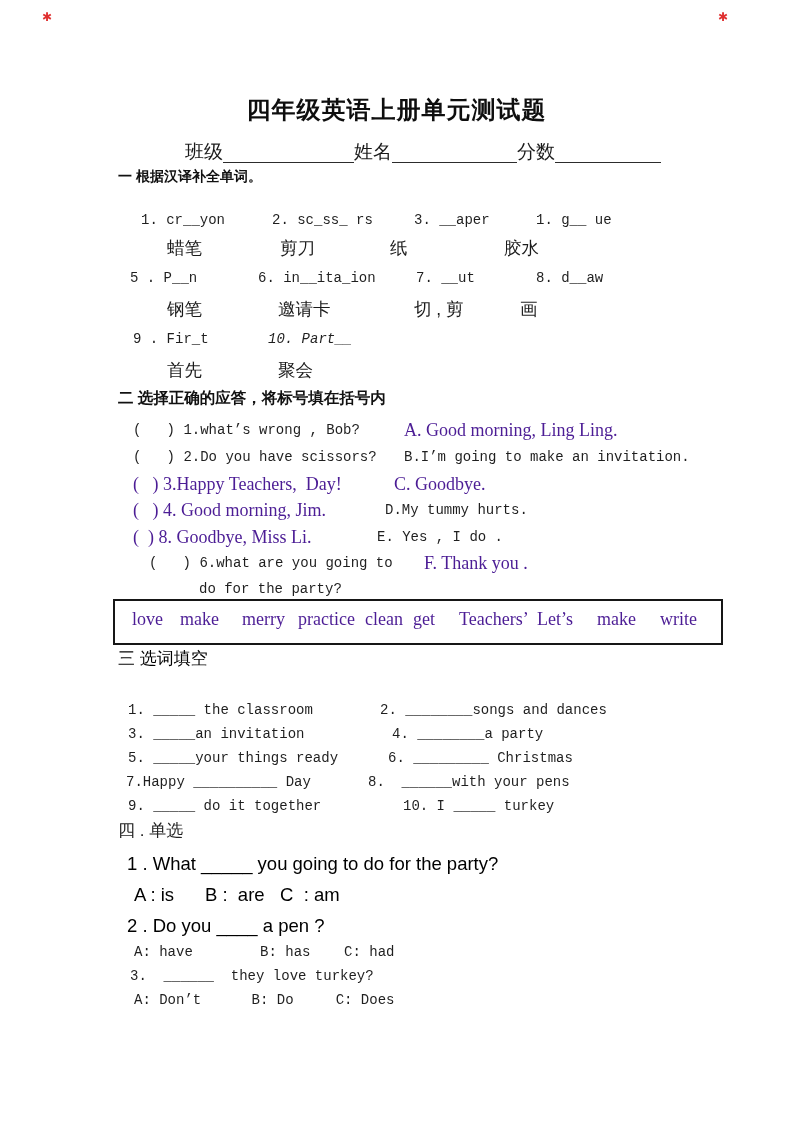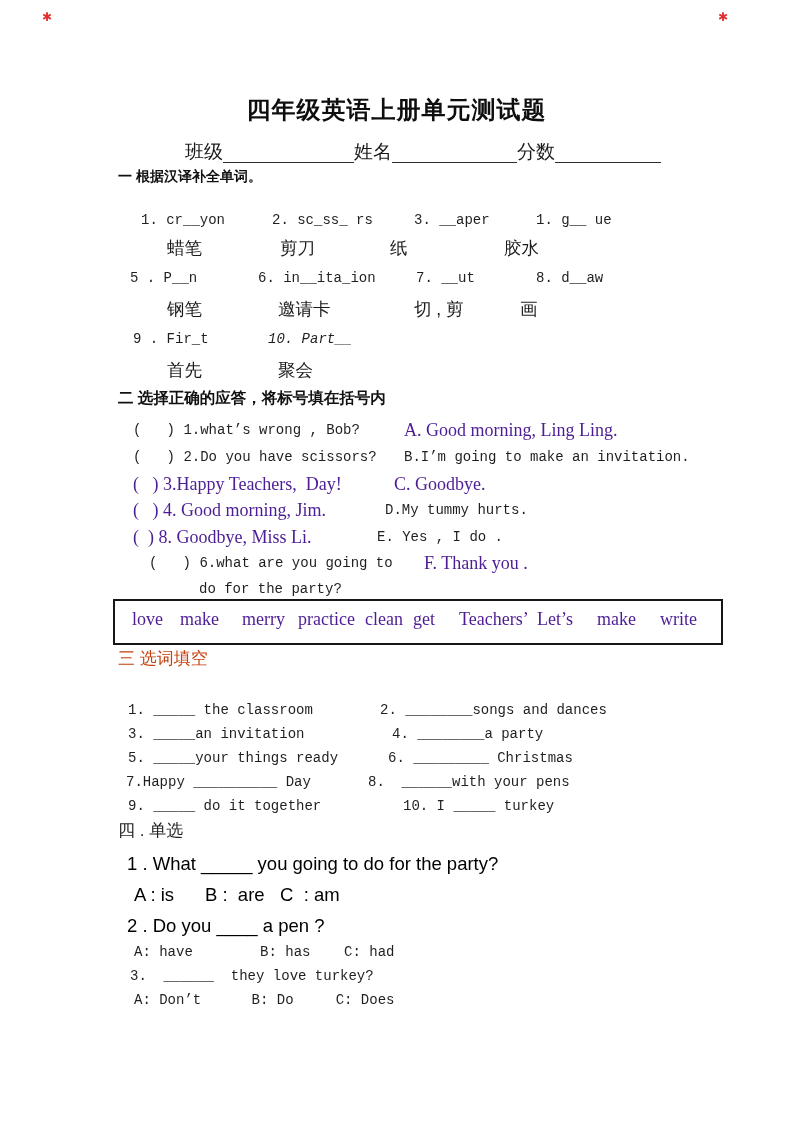--- a/index.html
+++ b/index.html
@@ -11,21 +11,21 @@
   .mono  { font-family:"Liberation Mono","DejaVu Sans Mono",monospace; font-size:14px; color:#1f1f1f; }
   .serif { font-family:"Liberation Serif","DejaVu Serif",serif; font-size:18px; color:#4c1d95; }
   .serifbig { font-family:Liberation Sans, sans-serif; font-size:18.5px; color:#000000; }
   .cjk   { font-family:"Liberation Sans","DejaVu Sans",sans-serif; color:#1a1a1a; }
   .title { left:0; right:0; text-align:center; top:96px; font-size:24px; font-weight:700; letter-spacing:1px; color:#0e0e0e; }
   .hdr   { left:185px; top:138px; display:flex; align-items:flex-end; font-size:19px; }
   .hdr .lbl { flex:0 0 auto; }
   .blankline { display:inline-block; border-bottom:1.6px solid #2c2c2c; height:24px; flex:0 0 auto; }
   .h1 { left:118px; top:168px; font-size:14px; font-weight:700; color:#111; }
   .h2 { left:118px; top:389px; font-size:15.5px; font-weight:700; color:#111; }
-  .h3 { left:118px; top:649px; font-size:17px; font-weight:500; color:#c2410c; }
+  .h3 { left:118px; top:649px; font-size:17px; font-weight:500; color:#000000; }
   .h4 { left:118px; top:821px; font-size:17px; font-weight:500; color:#222; }
   .zh { font-size:17.5px; }
   .wordbox { position:absolute; left:113px; top:599px; width:606px; height:42px; border:2px solid #161616; background:#fff; }
   .mark { position:absolute; font-size:12px; color:#e03030; }
 </style>
 </head>
 <body>
 
 <div class="page">
 

